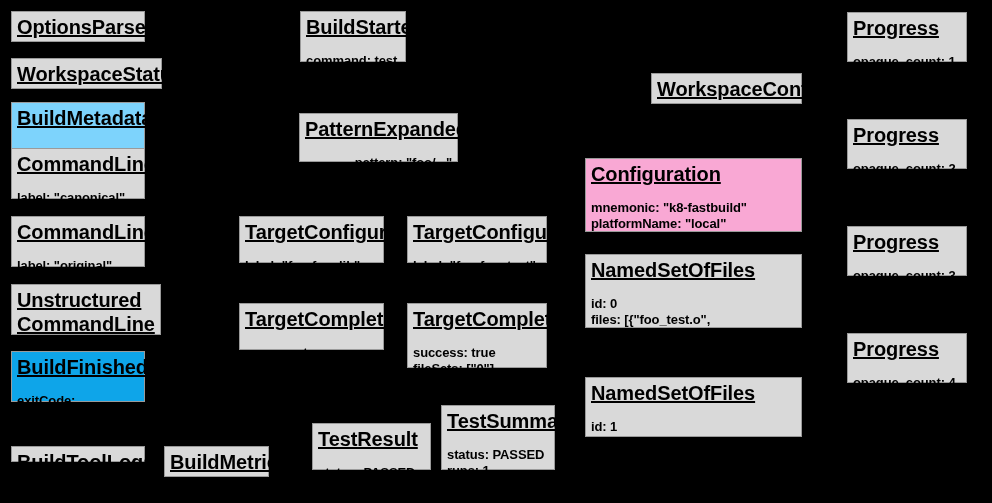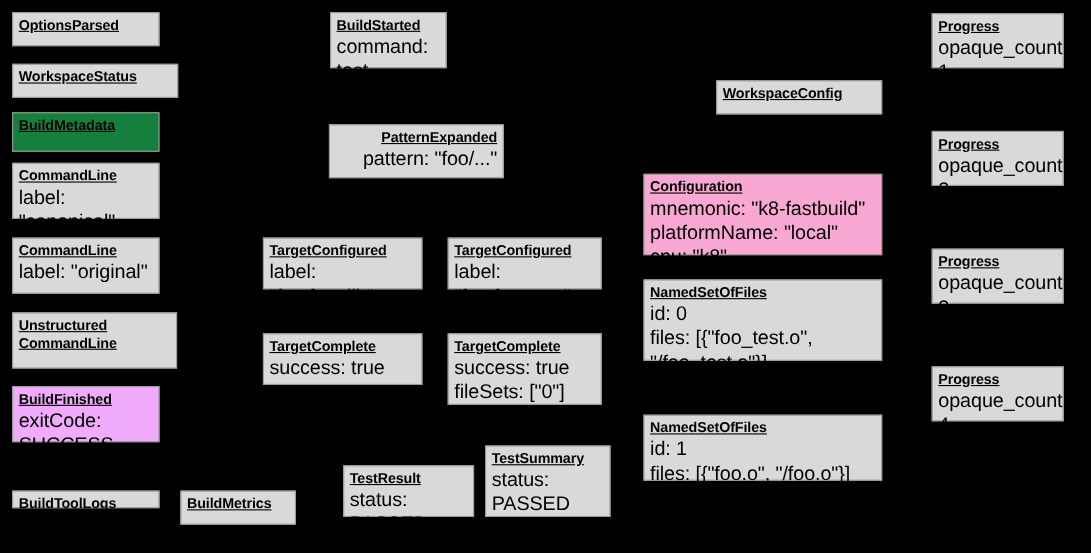--- a/index.html
+++ b/index.html
@@ -21,64 +21,64 @@
   .node {
     position: absolute;
     box-sizing: border-box;
     background: #d9d9d9;
     border: 1px solid #9a9a9a;
     padding: 3px 5px 4px 5px;
     color: #000000;
     line-height: 1.22;
   }
   .node-title {
-    font-size: 13px;
+    font-size: 20px;
     font-weight: bold;
     text-decoration: underline;
     text-underline-offset: 1px;
     white-space: pre-line;
     letter-spacing: -0.1px;
   }
   .node-props {
-    font-size: 18px;
-    font-weight: normal;
+    font-size: 13px;
+    font-weight: bold;
     white-space: pre-line;
-    margin-top: 1px;
+    margin-top: 14px;
     letter-spacing: -0.1px;
   }
   .node-props:empty {
     display: none;
   }
 </style>
 </head>
 <body>
 
 <div id="canvas" style="width: 992px; height: 503px; background: rgb(0, 0, 0);">
     <div class="node" style="left: 11px; top: 11px; width: 134px; height: 31px; background: rgb(217, 217, 217); border-color: rgb(154, 154, 154); color: rgb(0, 0, 0);">
       <div class="node-title">OptionsParsed</div>
     </div>
     <div class="node" style="left: 11px; top: 58px; width: 151px; height: 31px; background: rgb(217, 217, 217); border-color: rgb(154, 154, 154); color: rgb(0, 0, 0);">
       <div class="node-title">WorkspaceStatus</div>
     </div>
-    <div class="node" style="left: 11px; top: 102px; width: 134px; height: 36px; background: #15803d; border-color: rgb(154, 154, 154); color: rgb(0, 0, 0);">
+    <div class="node" style="left: 11px; top: 102px; width: 134px; height: 47px; background: #7dd3fc; border-color: rgb(154, 154, 154); color: rgb(0, 0, 0);">
       <div class="node-title">BuildMetadata</div>
     </div>
     <div class="node" style="left: 11px; top: 148px; width: 134px; height: 51px; background: rgb(217, 217, 217); border-color: rgb(154, 154, 154); color: rgb(0, 0, 0);">
       <div class="node-title">CommandLine</div>
       <div class="node-props">label: "canonical"</div>
     </div>
     <div class="node" style="left: 11px; top: 216px; width: 134px; height: 51px; background: rgb(217, 217, 217); border-color: rgb(154, 154, 154); color: rgb(0, 0, 0);">
       <div class="node-title">CommandLine</div>
       <div class="node-props">label: "original"</div>
     </div>
     <div class="node" style="left: 11px; top: 284px; width: 150px; height: 51px; background: rgb(217, 217, 217); border-color: rgb(154, 154, 154); color: rgb(0, 0, 0);">
       <div class="node-title">Unstructured
 CommandLine</div>
     </div>
-    <div class="node" style="left: 11px; top: 351px; width: 134px; height: 51px; background: #f0abfc; border-color: rgb(154, 154, 154); color: rgb(0, 0, 0);">
+    <div class="node" style="left: 11px; top: 351px; width: 134px; height: 51px; background: #0ea5e9; border-color: rgb(154, 154, 154); color: rgb(0, 0, 0);">
       <div class="node-title">BuildFinished</div>
       <div class="node-props">exitCode: SUCCESS</div>
     </div>
     <div class="node" style="left: 11px; top: 446px; width: 134px; height: 16px; background: rgb(217, 217, 217); border-color: rgb(154, 154, 154); color: rgb(0, 0, 0);">
       <div class="node-title">BuildToolLogs</div>
     </div>
     <div class="node" style="left: 164px; top: 446px; width: 105px; height: 31px; background: rgb(217, 217, 217); border-color: rgb(154, 154, 154); color: rgb(0, 0, 0);">
       <div class="node-title">BuildMetrics</div>
     </div>
     <div class="node" style="left: 300px; top: 11px; width: 106px; height: 51px; background: rgb(217, 217, 217); border-color: rgb(154, 154, 154); color: rgb(0, 0, 0);">

